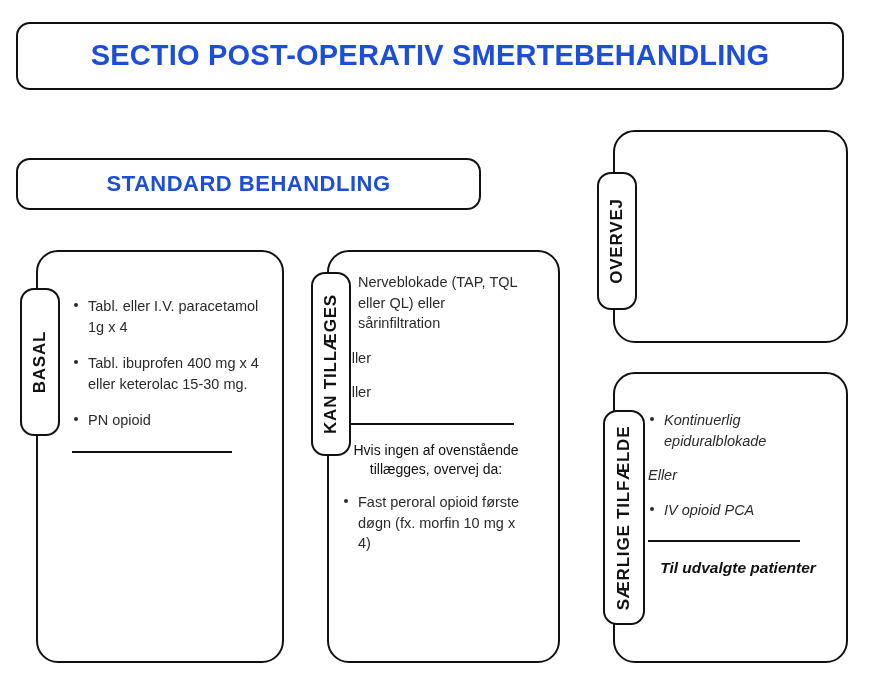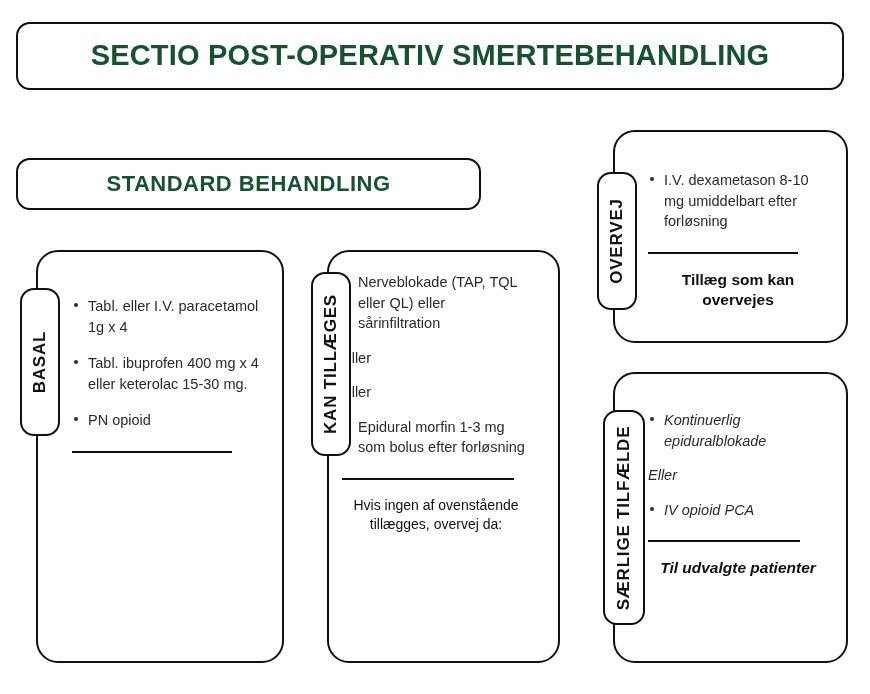--- a/index.html
+++ b/index.html
@@ -26,21 +26,21 @@
   }
 
   
   .banner {
     display: flex;
     align-items: center;
     justify-content: center;
   }
   .banner-text {
     font-weight: 700;
-    color: #14532d;
+    color: #1d4ed8;
     letter-spacing: 0.5px;
     text-align: center;
     line-height: 1.1;
   }
   #title-banner {
     left: 16px;
     top: 22px;
     width: 828px;
     height: 68px;
     border-radius: 14px;
@@ -190,38 +190,31 @@
   <div class="card" id="kan-card"></div>
   <div class="side-tab" id="kan-tab">
     <span class="side-tab-text">KAN TILLÆGES</span>
   </div>
   <div class="card-body" id="kan-body">
     <ul class="bullets">
       <li>Nerveblokade (TAP, TQL eller QL) eller sårinfiltration</li>
     </ul>
     <div class="eller">Eller</div>
     <div class="eller">Eller</div>
-    <ul class="bullets">
-      <li>Epidural morfin 1-3 mg som bolus efter forløsning</li>
-    </ul>
     <div class="divider"></div>
     <div class="subheading">Hvis ingen af ovenstående tillægges, overvej da:</div>
+    <ul class="bullets">
+      <li>Fast peroral opioid første døgn (fx. morfin 10 mg x 4)</li>
+    </ul>
   </div>
 
   <div class="card" id="overvej-card"></div>
   <div class="side-tab" id="overvej-tab">
     <span class="side-tab-text">OVERVEJ</span>
   </div>
-  <div class="card-body" id="overvej-body">
-    <ul class="bullets">
-      <li>I.V. dexametason 8-10 mg umiddelbart efter forløsning</li>
-    </ul>
-    <div class="divider"></div>
-    <div class="conclusion">Tillæg som kan overvejes</div>
-  </div>
 
   <div class="card" id="saerlige-card"></div>
   <div class="side-tab" id="saerlige-tab">
     <span class="side-tab-text">SÆRLIGE TILFÆLDE</span>
   </div>
   <div class="card-body" id="saerlige-body">
     <ul class="bullets">
       <li>Kontinuerlig epiduralblokade</li>
     </ul>
     <div class="eller">Eller</div>

